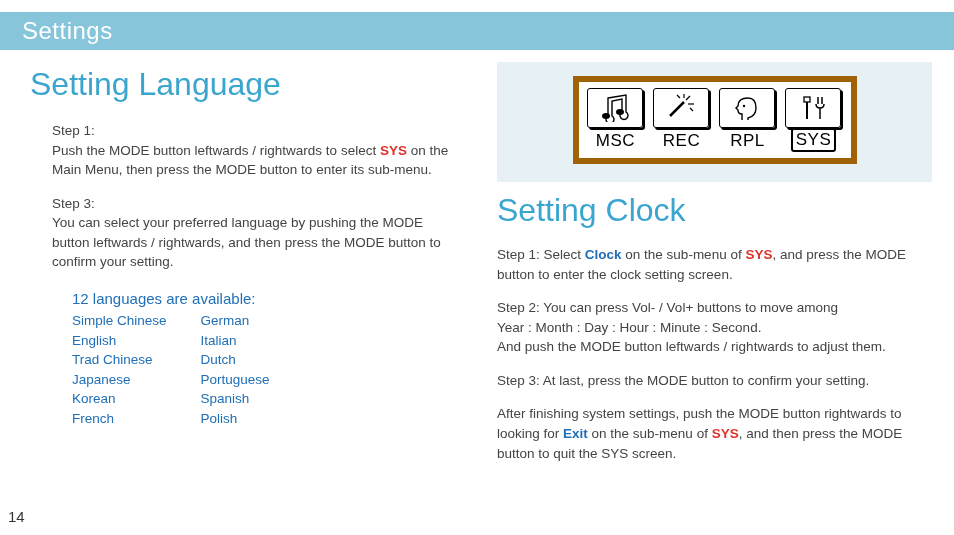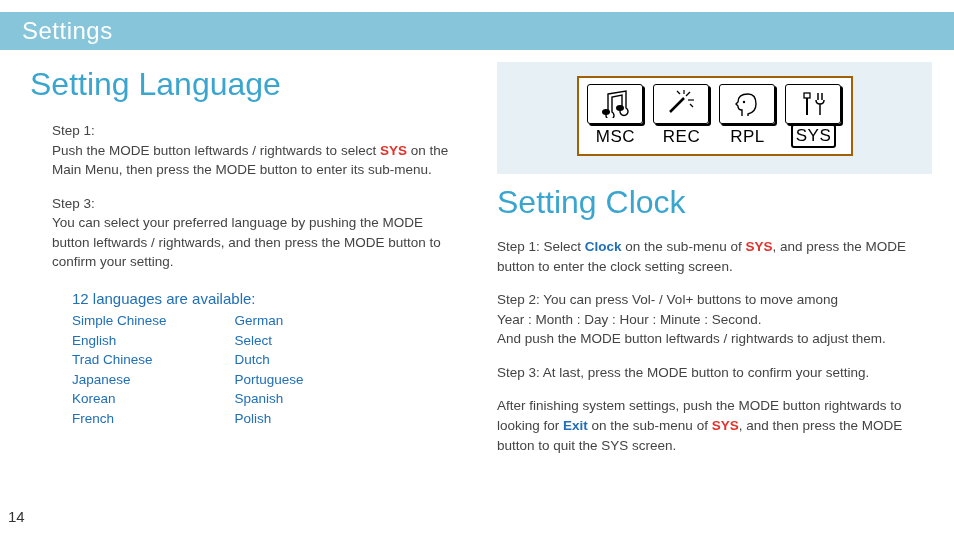--- a/index.html
+++ b/index.html
@@ -51,36 +51,36 @@
   .lang-box {
     margin: 18px 0 0 50px;
   }
   .lang-title {
     color: #206fb7;
     font-size: 15px;
     margin-bottom: 4px;
   }
   .lang-cols {
     display: flex;
-    gap: 68px;
+    gap: 34px;
     font-size: 13.5px;
     color: #206fb7;
     line-height: 1.45;
     align-items: center;
   }
   .lang-cols div span { display: block; }
   .menu-panel {
     background: #e7f1f5;
     padding: 14px 10px 18px 10px;
     display: flex;
     justify-content: center;
     margin-top: 4px;
   }
   .menu-frame {
-    border: 2px solid #a16207;
+    border: 6px solid #a16207;
     background: #fff;
     padding: 6px 8px;
     display: flex;
     gap: 8px;
   }
   .menu-item {
     width: 58px;
     text-align: center;
   }
   .menu-icon-box {
@@ -155,21 +155,21 @@
         <div>
           <span>Simple Chinese</span>
           <span>English</span>
           <span>Trad Chinese</span>
           <span>Japanese</span>
           <span>Korean</span>
           <span>French</span>
         </div>
         <div>
           <span>German</span>
-          <span>Select</span>
+          <span>Italian</span>
           <span>Dutch</span>
           <span>Portuguese</span>
           <span>Spanish</span>
           <span>Polish</span>
         </div>
       </div>
     </div>
   </div>
 
   <div class="col-right">

